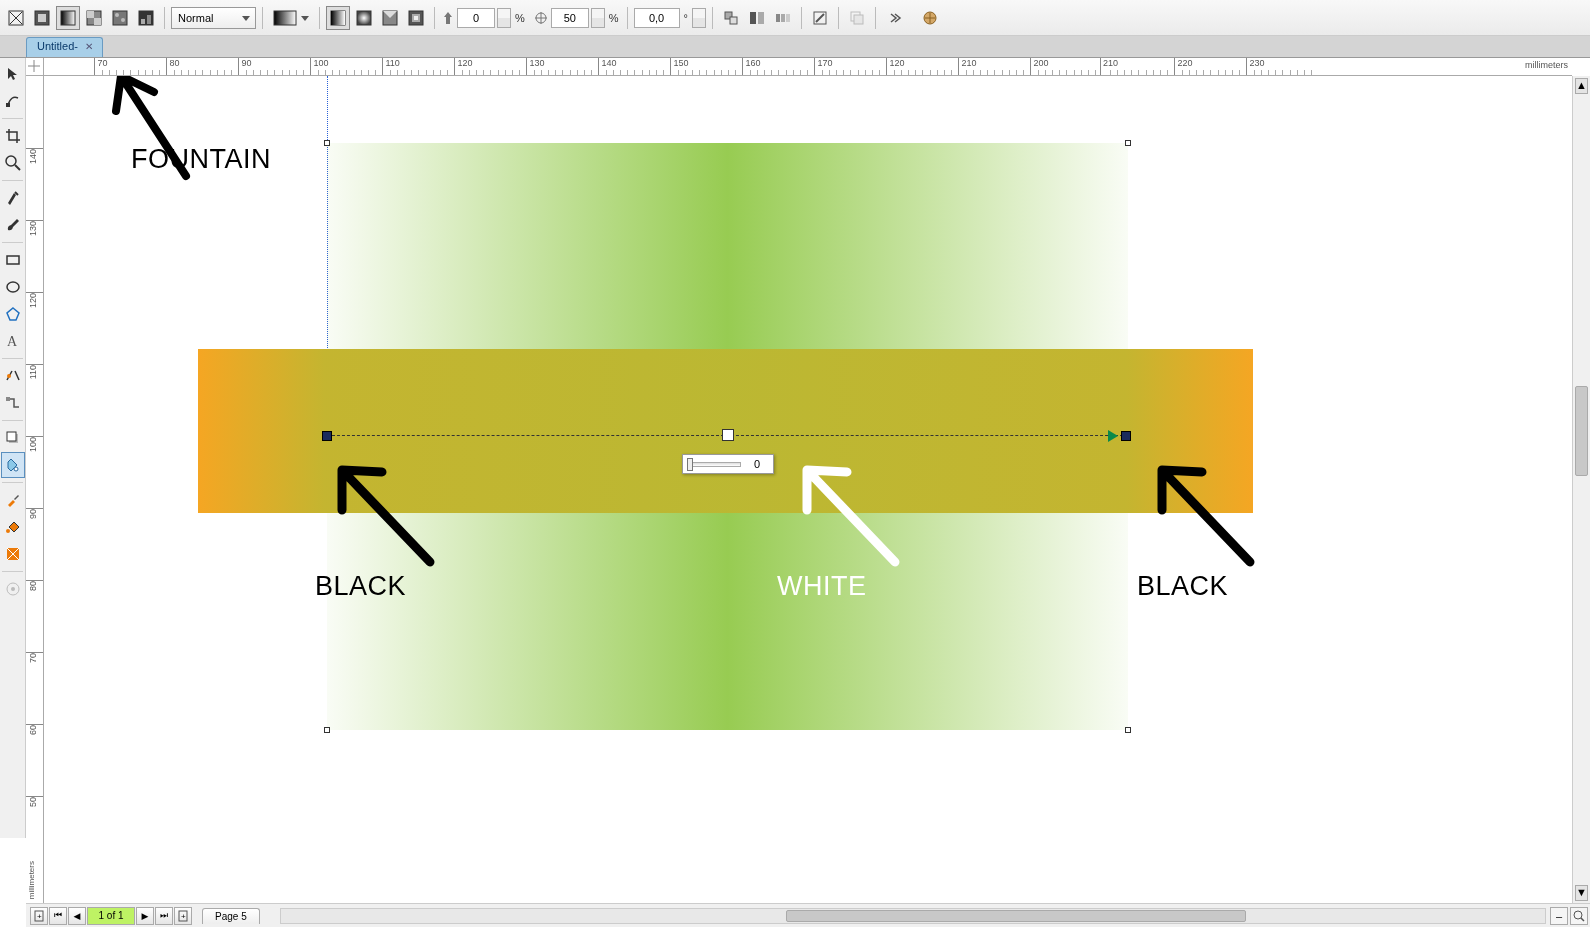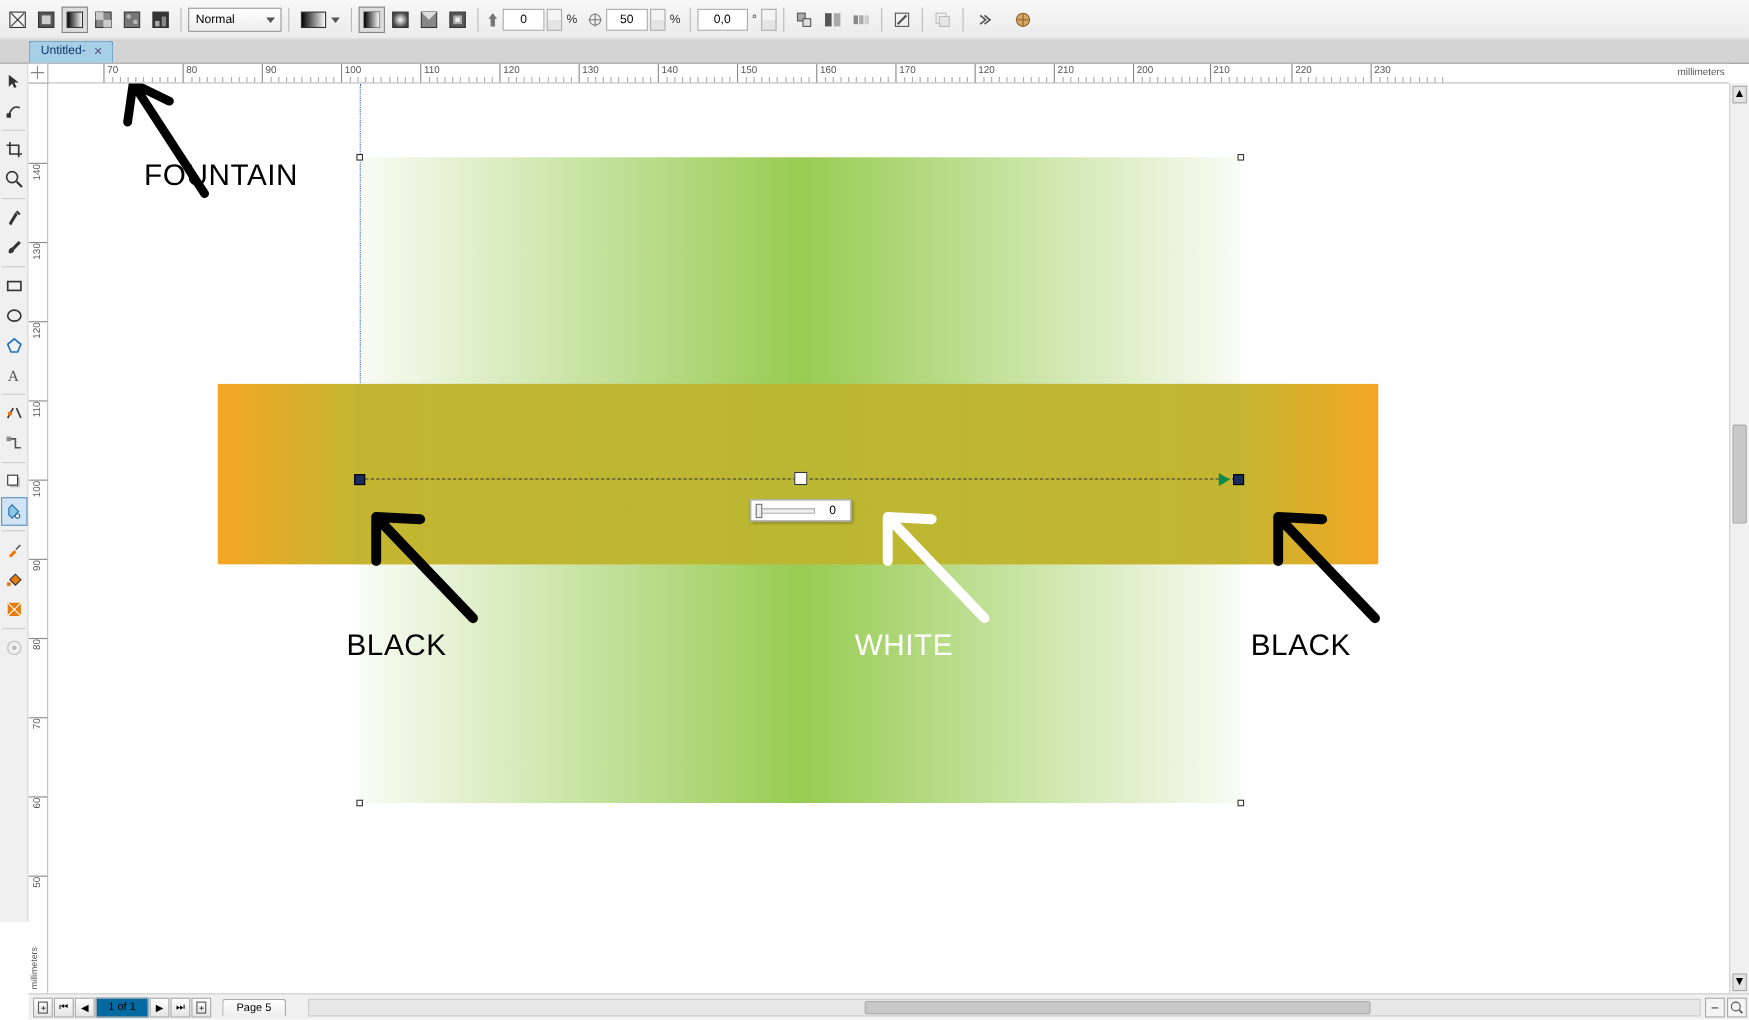--- a/index.html
+++ b/index.html
@@ -65,21 +65,21 @@
 
 
 .scroll-v { position: absolute; right: 0; top: 76px; width: 18px; bottom: 24px; background: #f0f0f0; border-left: 1px solid #ccc; }
 .scroll-v .thumb { position: absolute; left: 2px; right: 2px; background: #c8c8c8; border: 1px solid #aaa; border-radius: 2px; }
 .scroll-v .btn { position: absolute; left: 2px; right: 2px; height: 16px; background: #e4e4e4; border: 1px solid #aaa; }
 
 
 .bottom-bar { position: absolute; left: 26px; right: 0; bottom: 0; height: 24px; background: #f0f0f0; border-top: 1px solid #ccc; display: flex; align-items: center; }
 .page-nav { display: flex; align-items: center; gap: 1px; padding: 0 4px; }
 .pn-btn { width: 18px; height: 18px; border: 1px solid #aaa; background: linear-gradient(to bottom,#fff,#e5e5e5); display: flex; align-items: center; justify-content: center; font-size: 9px; }
-.pn-field { width: 48px; height: 18px; border: 1px solid #aaa; text-align: center; font-size: 10px; background: #0369a1; line-height: 16px; }
+.pn-field { width: 48px; height: 18px; border: 1px solid #aaa; text-align: center; font-size: 10px; background: #bef264; line-height: 16px; }
 .page-tab { margin-left: 6px; padding: 2px 12px; border: 1px solid #aaa; border-bottom: none; background: linear-gradient(to bottom,#fff,#eee); font-size: 10px; border-radius: 3px 3px 0 0; }
 .scroll-h { flex: 1; height: 16px; margin: 0 4px 0 20px; background: #e8e8e8; border: 1px solid #ccc; position: relative; }
 .scroll-h .thumb { position: absolute; top: 1px; bottom: 1px; background: #c8c8c8; border: 1px solid #aaa; border-radius: 2px; }
 .bb-icon { width: 18px; height: 18px; border: 1px solid #aaa; background: #f5f5f5; margin-right: 2px; display: flex; align-items: center; justify-content: center; }
 
 svg { display: block; }
 </style>
 </head>
 <body>
 

